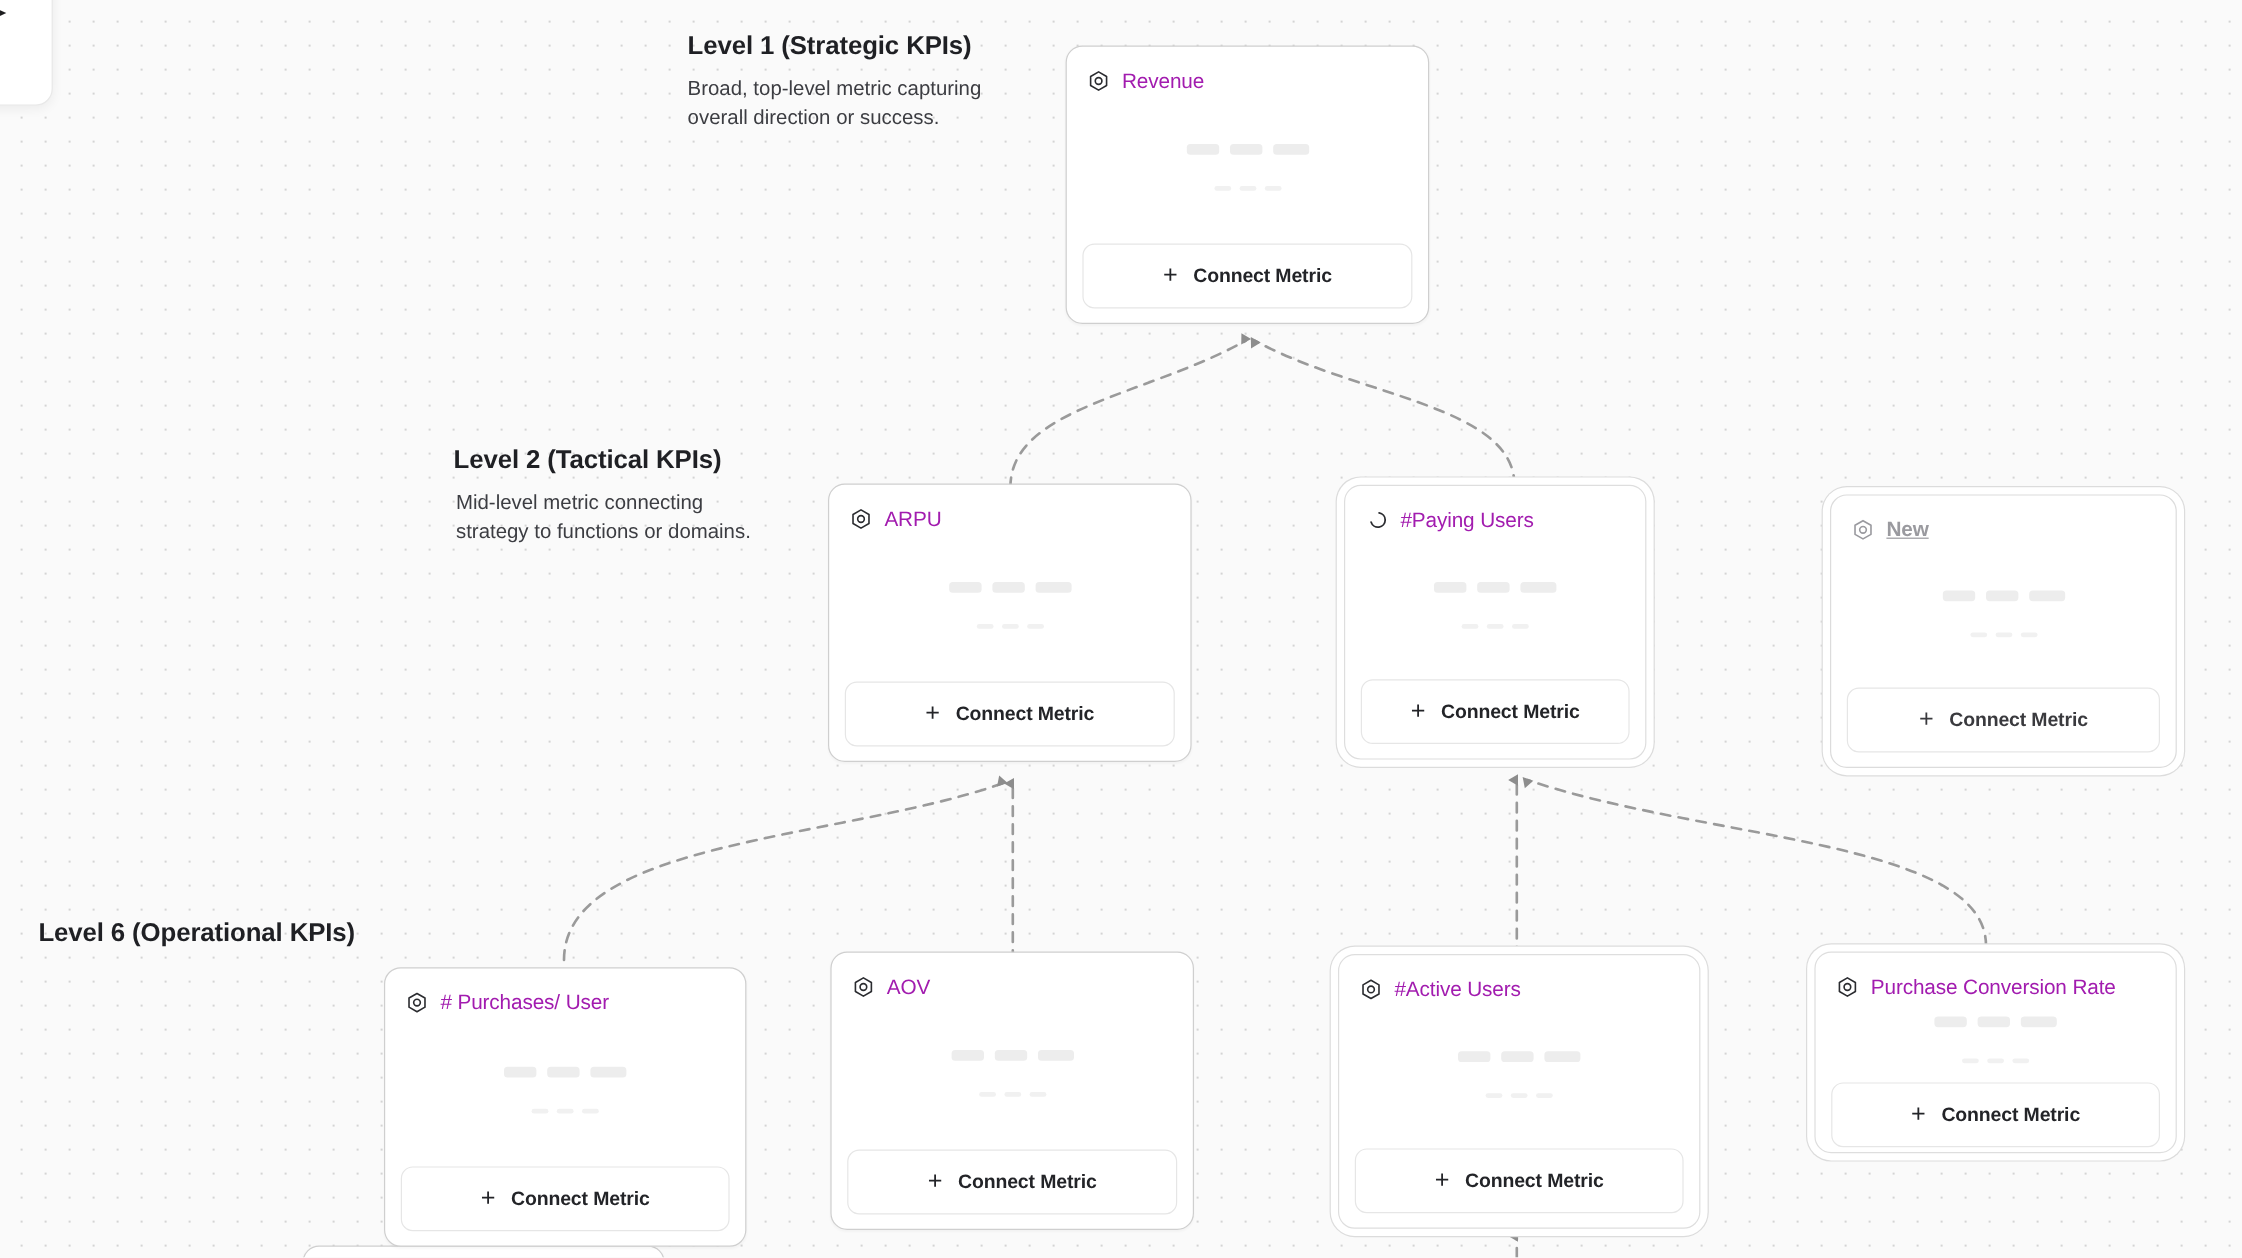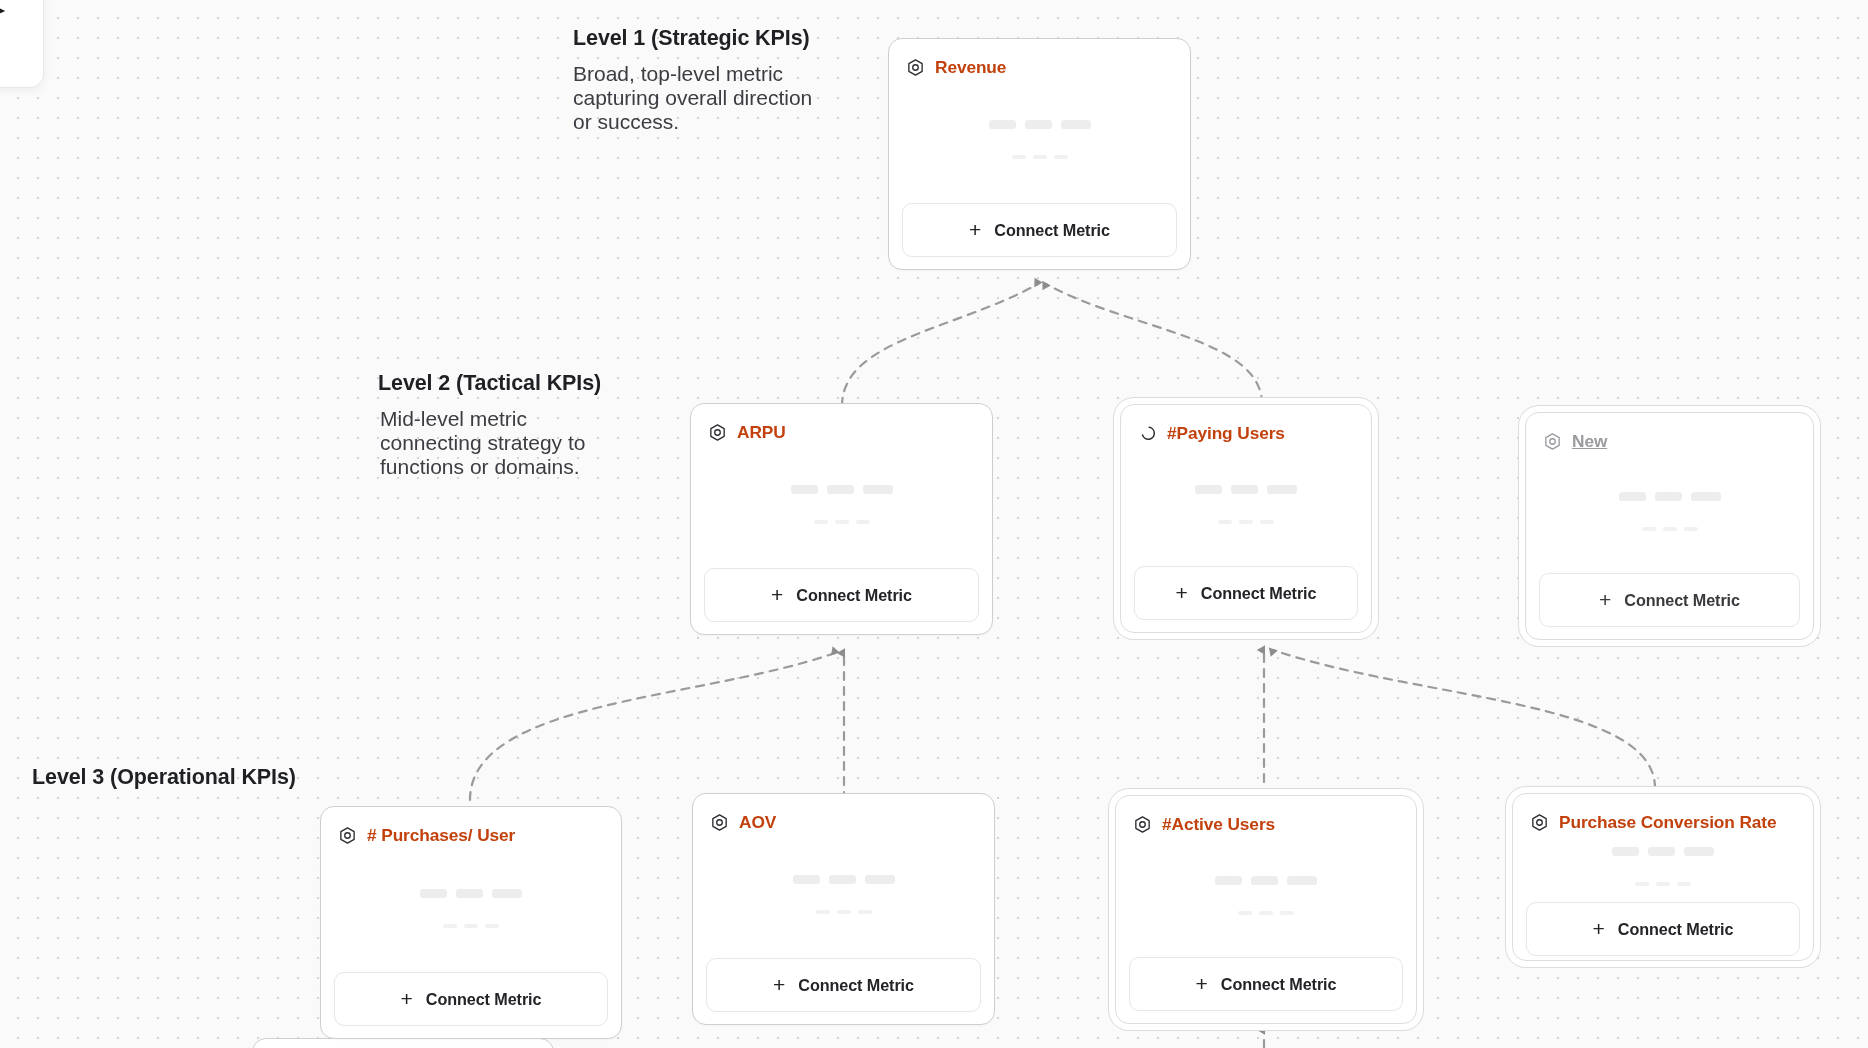--- a/index.html
+++ b/index.html
@@ -46,21 +46,21 @@
   .level-label { position: absolute; z-index: 3; }
   .level-title {
     font-size: 21.5px;
     font-weight: 700;
     color: #1f2024;
     letter-spacing: -0.1px;
     white-space: nowrap;
   }
   .level-desc {
     margin-top: 11px;
-    font-size: 21px;
+    font-size: 17px;
     line-height: 24px;
     color: #3c3d42;
     max-width: 250px;
   }
 
   
   .card {
     position: absolute;
     background: #ffffff;
     border: 1px solid #cfcfcf;
@@ -79,22 +79,22 @@
 
   .card-head {
     display: flex;
     align-items: center;
     gap: 10px;
     padding: 5px 4px 0 4px;
   }
   .card-icon { width: 19px; height: 19px; flex: 0 0 19px; display:block; }
   .card-title {
     font-size: 17.3px;
-    font-weight: 700;
-    color: #c2410c;
+    font-weight: 400;
+    color: #a21caf;
     letter-spacing: -0.1px;
     white-space: nowrap;
   }
   .card-title.muted { color: #9a9a9f; font-weight: 600; text-decoration: underline; }
 
   .card-body {
     flex: 1 1 auto;
     display: flex;
     flex-direction: column;
     align-items: center;
@@ -181,21 +181,21 @@
     <div class="level-title">Level 1 (Strategic KPIs)</div>
     <div class="level-desc">Broad, top-level metric capturing overall direction or success.</div>
   </div>
 
   <div class="level-label" style="left:378px; top:371px;">
     <div class="level-title">Level 2 (Tactical KPIs)</div>
     <div class="level-desc" style="margin-left:2px;">Mid-level metric connecting strategy to functions or domains.</div>
   </div>
 
   <div class="level-label" style="left:32px; top:765px;">
-    <div class="level-title">Level 3 (Operational KPIs)</div>
+    <div class="level-title">Level 6 (Operational KPIs)</div>
   </div>
 
   <div class="card" style="left:888px; top:38px; width:303px; height:232px;">
     <div class="card-head">
       <svg class="card-icon" viewBox="0 0 24 24">
         <path d="M12 2.4 L20.4 7.2 L20.4 16.8 L12 21.6 L3.6 16.8 L3.6 7.2 Z" fill="none" stroke="#2b2c30" stroke-width="1.7" stroke-linejoin="round"></path>
         <circle cx="12" cy="12" r="3.5" fill="none" stroke="#2b2c30" stroke-width="1.7"></circle>
       </svg>
       <span class="card-title">Revenue</span>
     </div>

